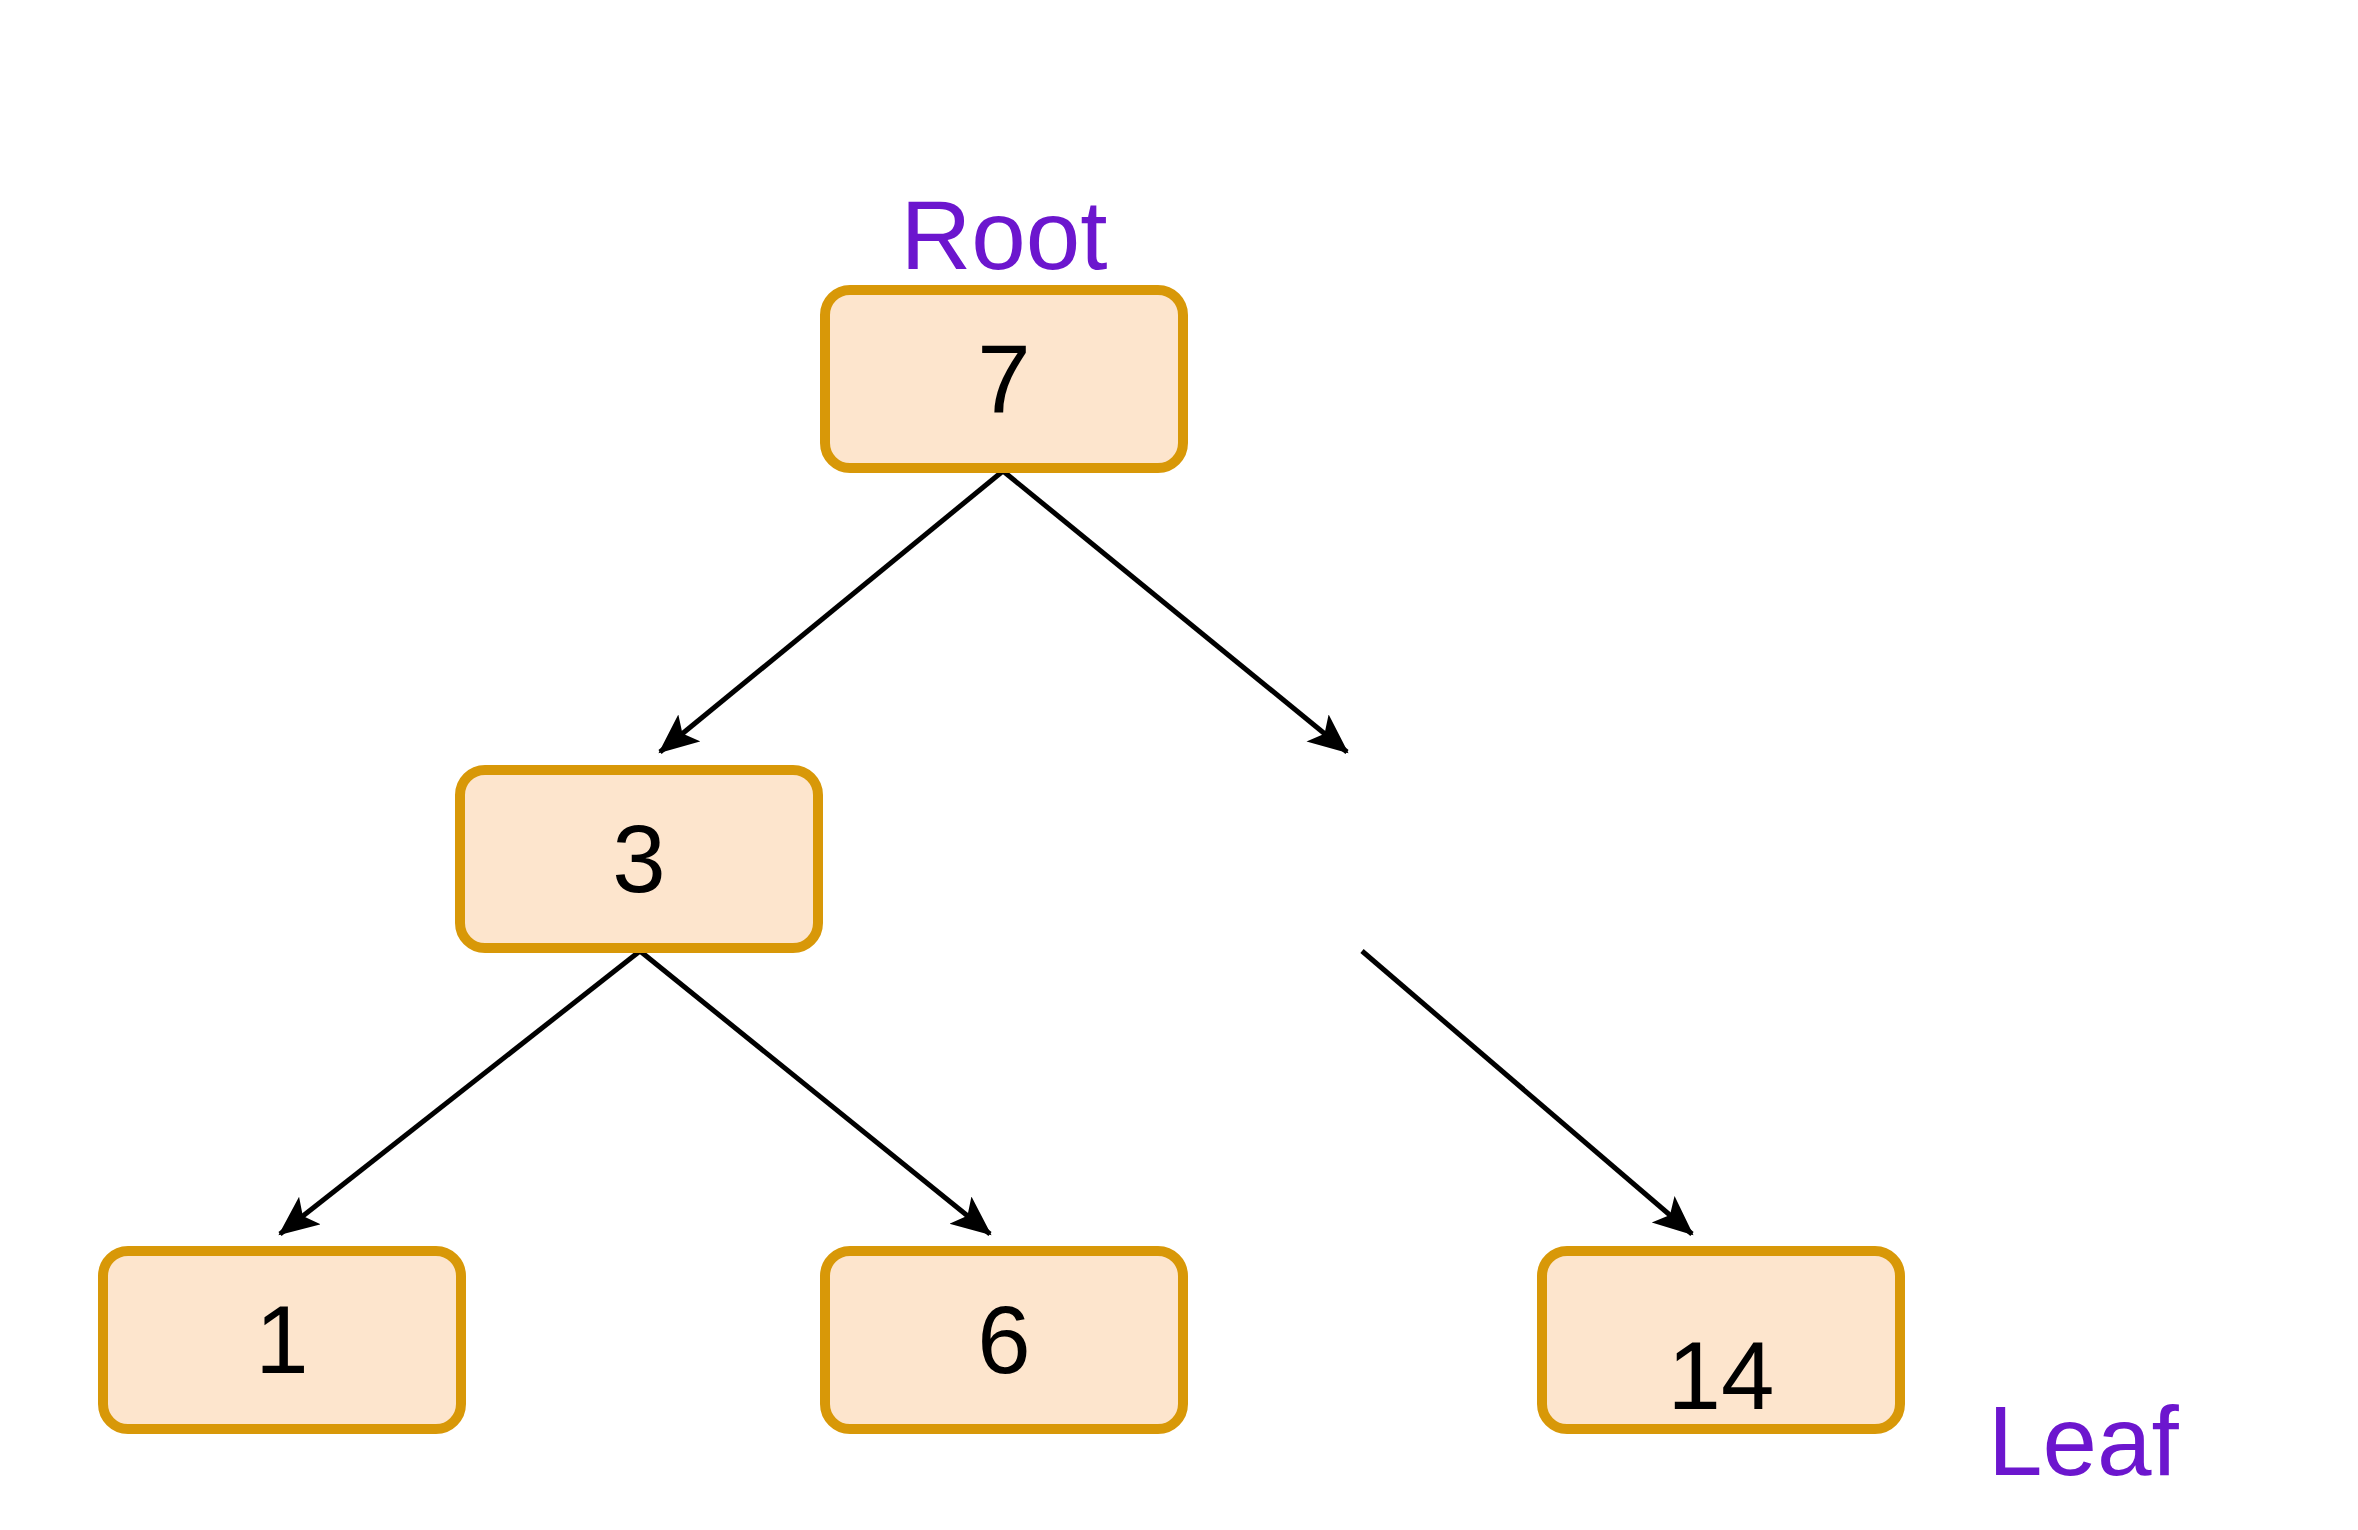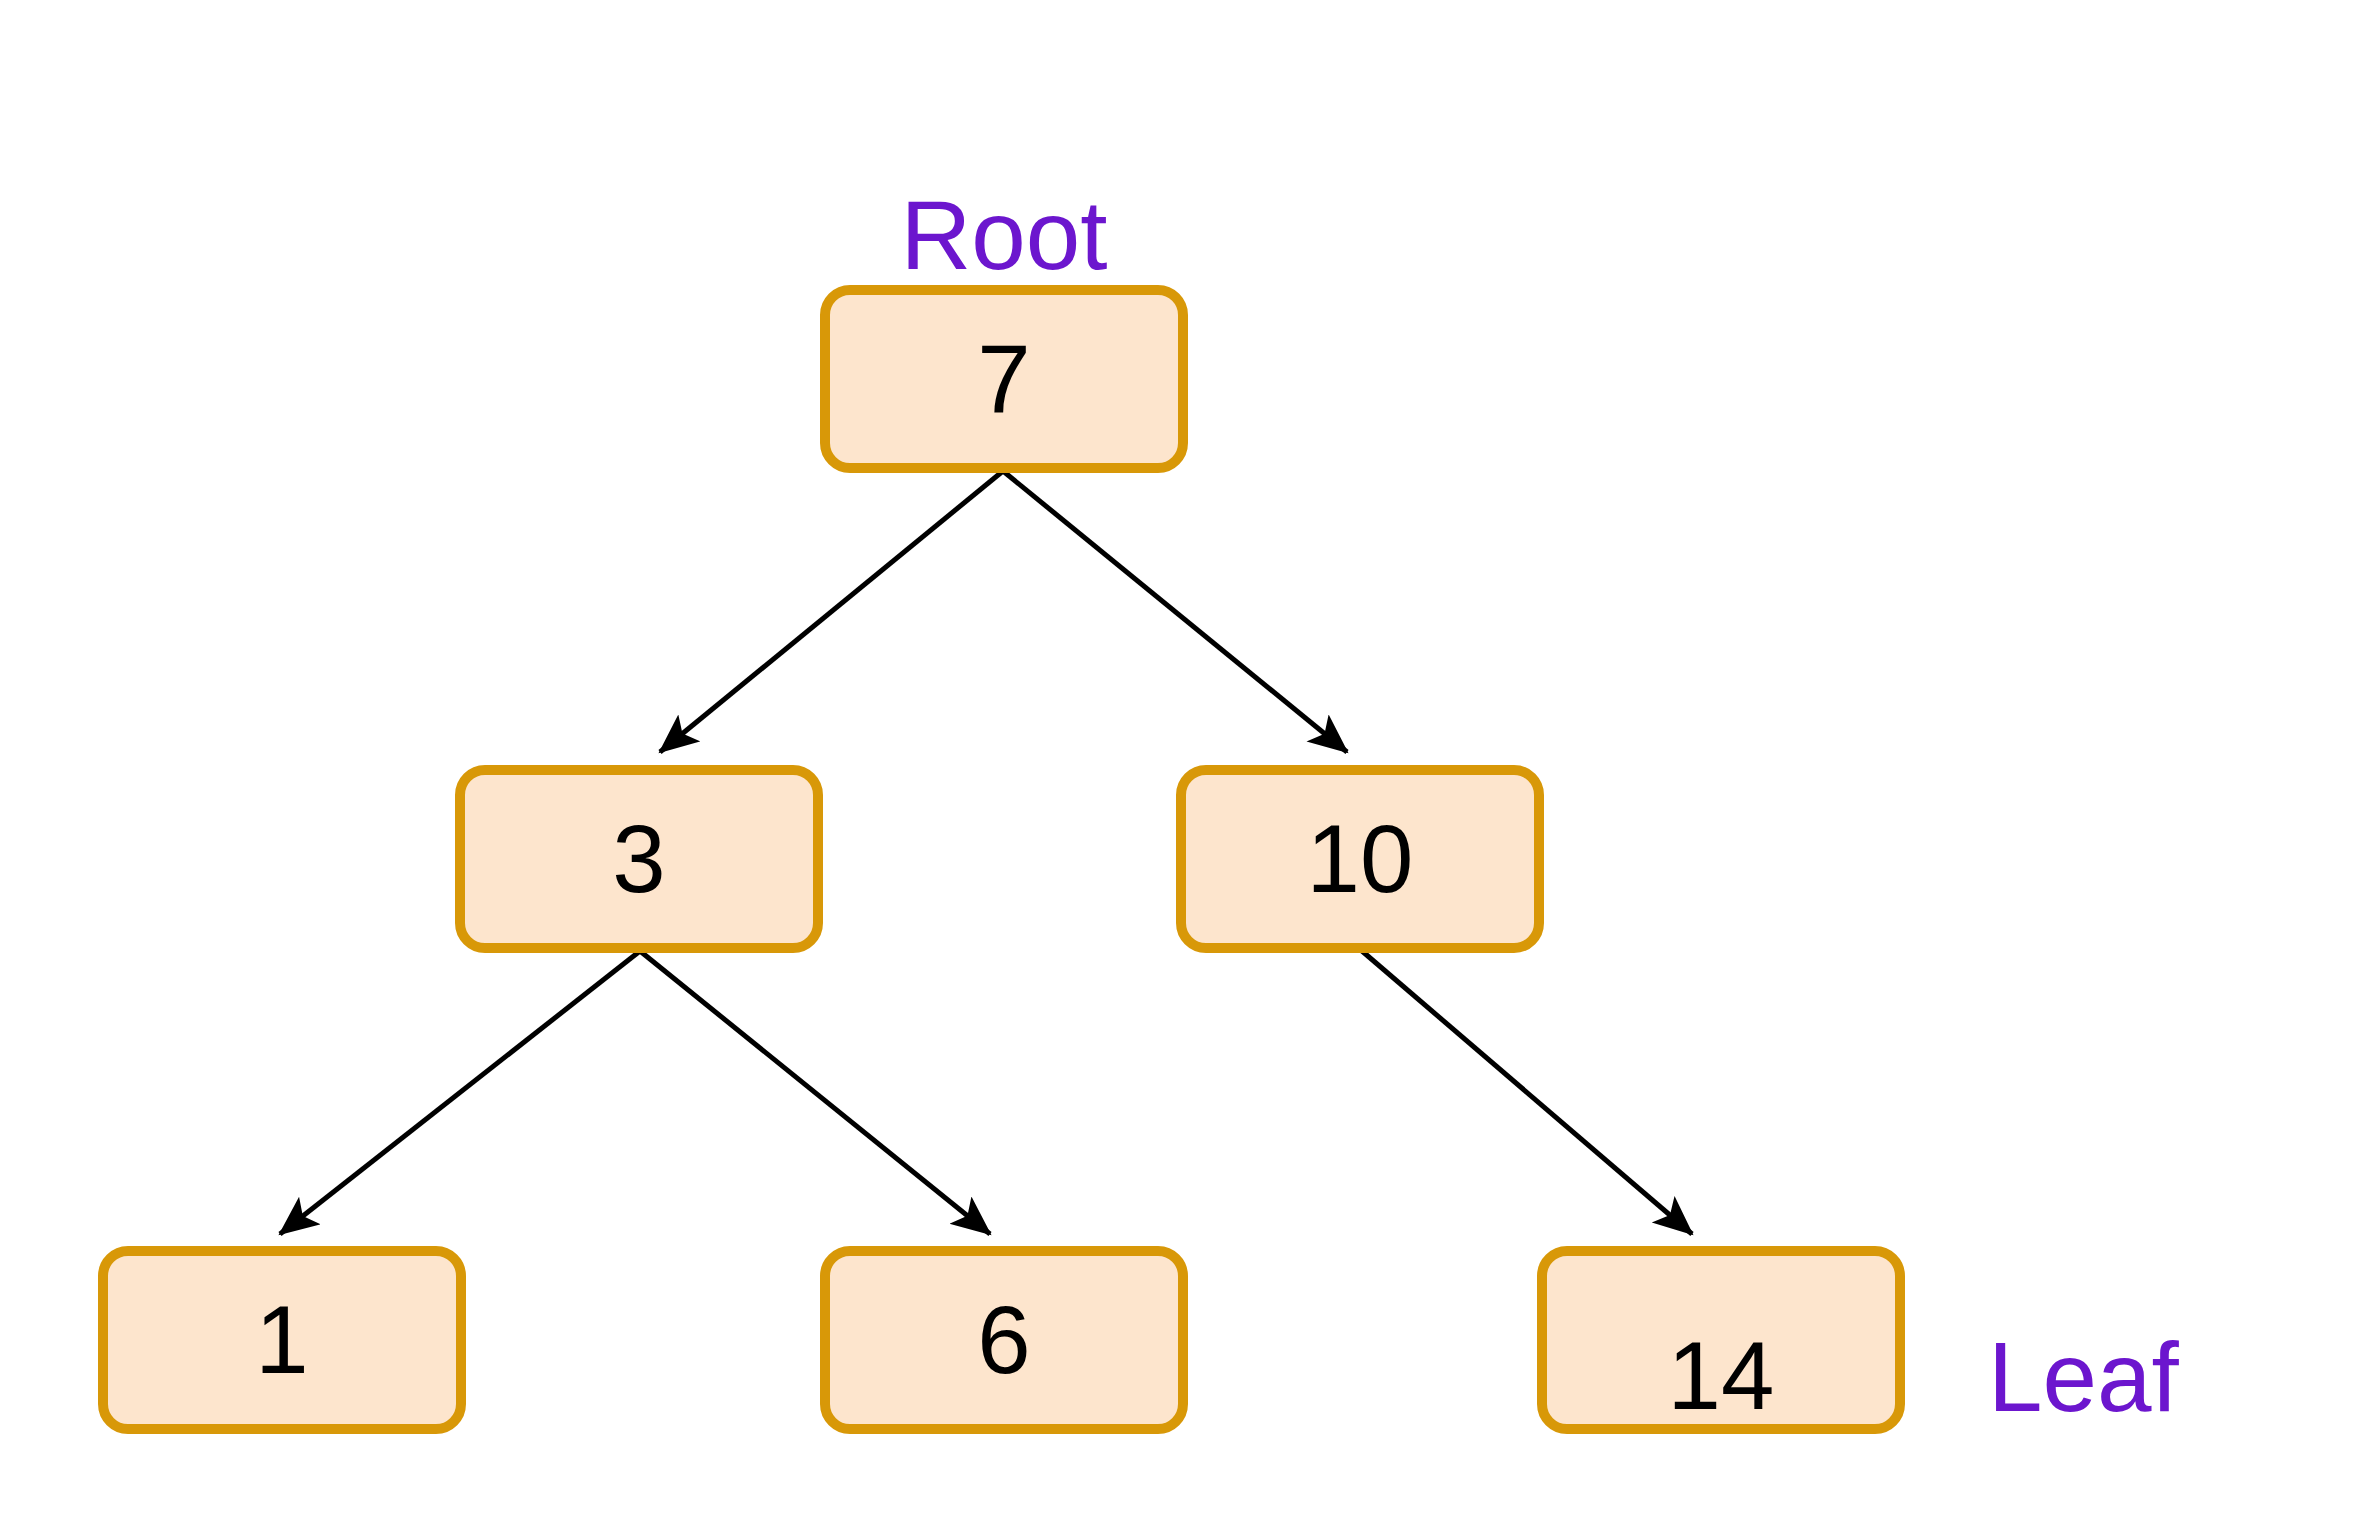--- a/index.html
+++ b/index.html
@@ -52,21 +52,21 @@
     margin-top: 40px;
   }
   .anno-root {
     left: 820px;
     top: 146px;
     width: 368px;
     text-align: center;
   }
   .anno-leaf {
     left: 1988px;
-    top: 1288px;
+    top: 1352px;
   }
 </style>
 </head>
 <body>
 
 <div class="canvas">
 
   <svg class="edge-layer" width="2358" height="1530" viewBox="0 0 2358 1530" xmlns="http://www.w3.org/2000/svg">
     <defs>
       <marker id="arrowhead" markerWidth="9" markerHeight="8" refX="7.6" refY="3.5" orient="auto" markerUnits="strokeWidth">
@@ -82,23 +82,20 @@
 
   <div class="anno anno-root">Root</div>
   <div class="anno anno-leaf">Leaf</div>
 
   <div class="tree-node node-7">
     <span>7</span>
   </div>
   <div class="tree-node node-3">
     <span>3</span>
   </div>
-  <div class="tree-node node-10">
-    <span>10</span>
-  </div>
   <div class="tree-node node-1">
     <span>1</span>
   </div>
   <div class="tree-node node-6">
     <span>6</span>
   </div>
   <div class="tree-node node-14">
     <span>14</span>
   </div>
 

